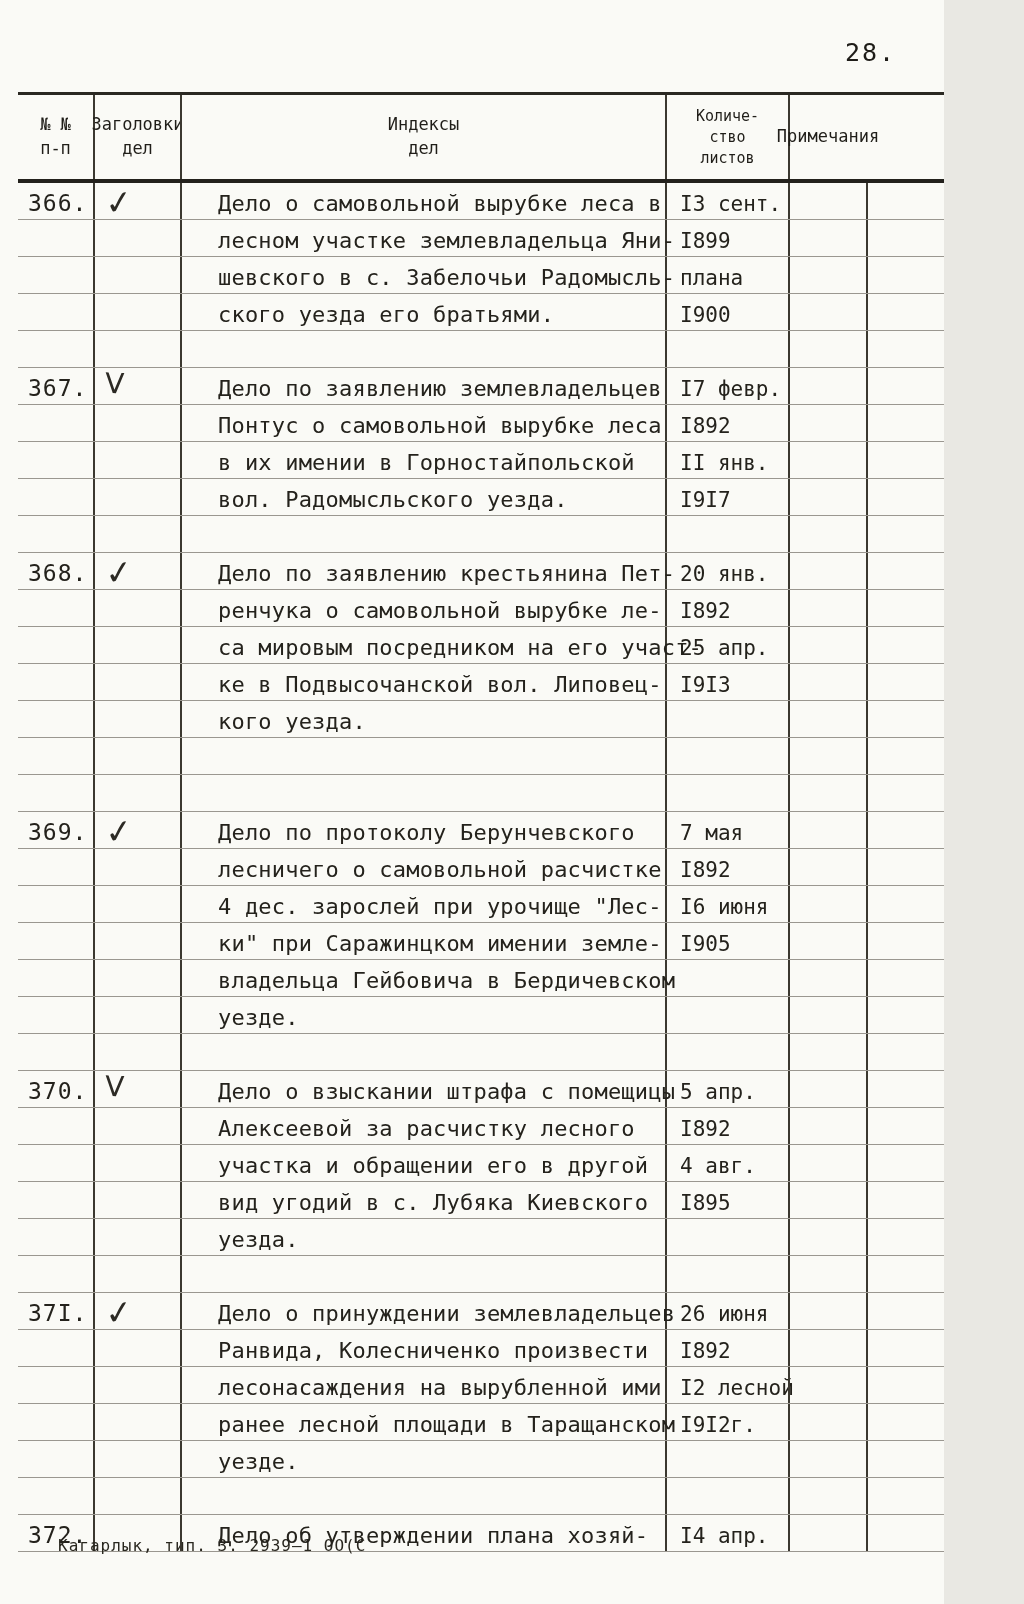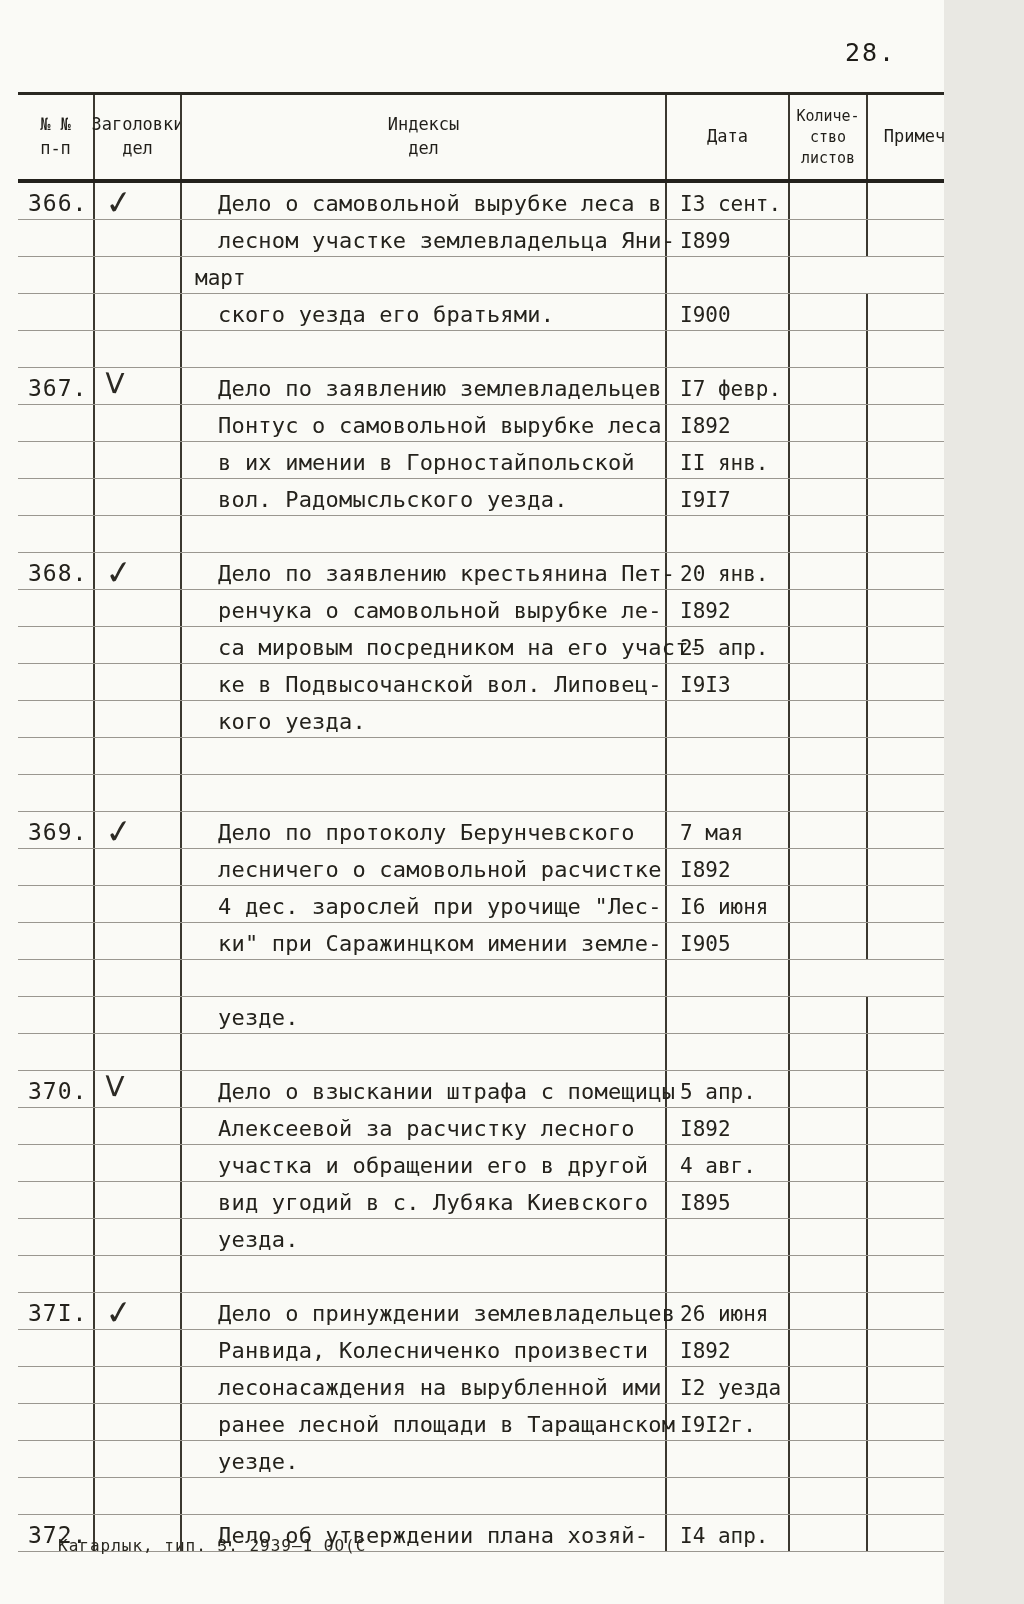--- a/index.html
+++ b/index.html
@@ -68,21 +68,20 @@
 
   <div class="page-number">28.</div>
 
   <div class="table">
     <div class="header-row">
       <div class="header-cell">№ №
 п-п</div>
       <div class="header-cell">Заголовки дел</div>
       <div class="header-cell">Индексы
 дел</div>
-      <div class="header-cell">Дата</div>
       <div class="header-cell small">Количе-
 ство
 листов</div>
       <div class="header-cell">Примечания</div>
     </div>
     <div class="body" id="table-body">
         <div class="row">
           <div class="cell c-no">366.</div>
           <div class="cell c-index">
             <span class="check">✓</span>
@@ -96,21 +95,22 @@
           <div class="cell c-no"></div>
           <div class="cell c-index"></div>
           <div class="cell c-title">лесном участке землевладельца Яни-</div>
           <div class="cell c-date">I899</div>
           <div class="cell c-sheets"></div>
           <div class="cell c-notes"></div>
         </div>
         <div class="row">
           <div class="cell c-no"></div>
           <div class="cell c-index"></div>
-          <div class="cell c-date">март</div>
+          <div class="cell c-title">шевского в с. Забелочьи Радомысль-</div>
+          <div class="cell c-date">плана</div>
           <div class="cell c-sheets"></div>
           <div class="cell c-notes"></div>
         </div>
         <div class="row">
           <div class="cell c-no"></div>
           <div class="cell c-index"></div>
           <div class="cell c-title">ского уезда его братьями.</div>
           <div class="cell c-date">I900</div>
           <div class="cell c-sheets"></div>
           <div class="cell c-notes"></div>
@@ -253,20 +253,21 @@
           <div class="cell c-no"></div>
           <div class="cell c-index"></div>
           <div class="cell c-title">ки" при Саражинцком имении земле-</div>
           <div class="cell c-date">I905</div>
           <div class="cell c-sheets"></div>
           <div class="cell c-notes"></div>
         </div>
         <div class="row">
           <div class="cell c-no"></div>
           <div class="cell c-index"></div>
+          <div class="cell c-title">владельца Гейбовича в Бердичевском</div>
           <div class="cell c-date"></div>
           <div class="cell c-sheets"></div>
           <div class="cell c-notes"></div>
         </div>
         <div class="row">
           <div class="cell c-no"></div>
           <div class="cell c-index"></div>
           <div class="cell c-title">уезде.</div>
           <div class="cell c-date"></div>
           <div class="cell c-sheets"></div>
@@ -345,21 +346,21 @@
           <div class="cell c-index"></div>
           <div class="cell c-title">Ранвида, Колесниченко произвести</div>
           <div class="cell c-date">I892</div>
           <div class="cell c-sheets"></div>
           <div class="cell c-notes"></div>
         </div>
         <div class="row">
           <div class="cell c-no"></div>
           <div class="cell c-index"></div>
           <div class="cell c-title">лесонасаждения на вырубленной ими</div>
-          <div class="cell c-date">I2 уезда</div>
+          <div class="cell c-date">I2 лесной</div>
           <div class="cell c-sheets"></div>
           <div class="cell c-notes"></div>
         </div>
         <div class="row">
           <div class="cell c-no"></div>
           <div class="cell c-index"></div>
           <div class="cell c-title">ранее лесной площади в Таращанском</div>
           <div class="cell c-date">I9I2г.</div>
           <div class="cell c-sheets"></div>
           <div class="cell c-notes"></div>

